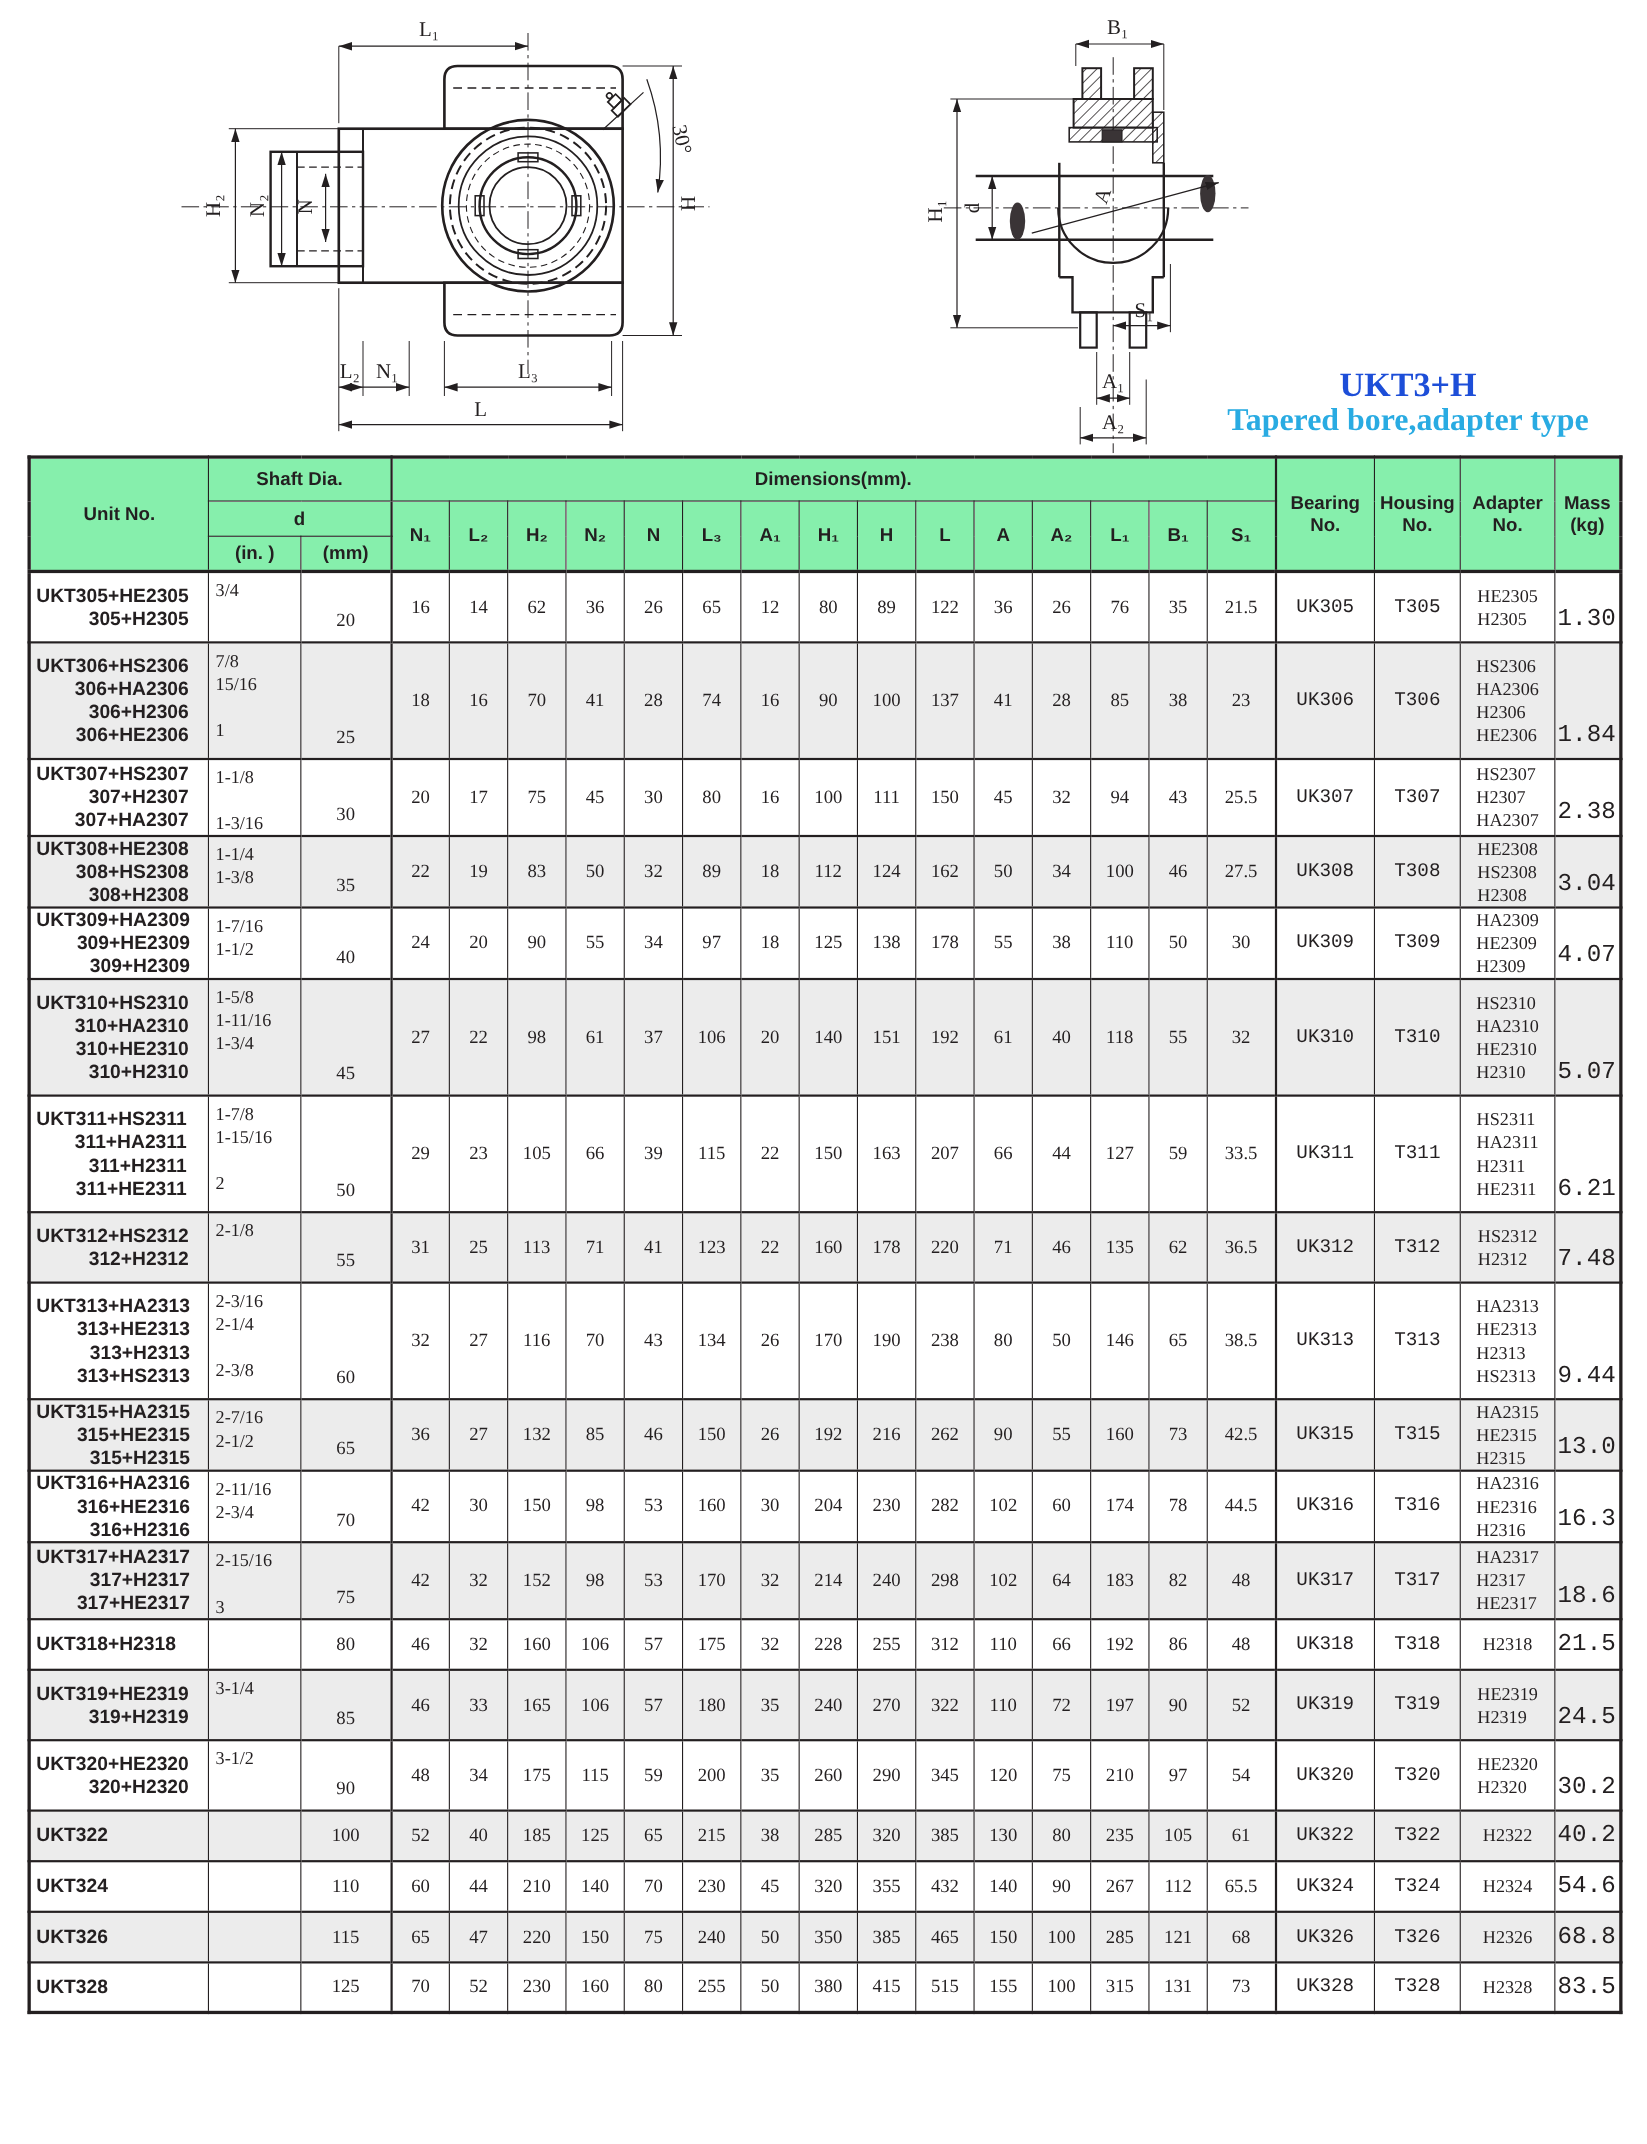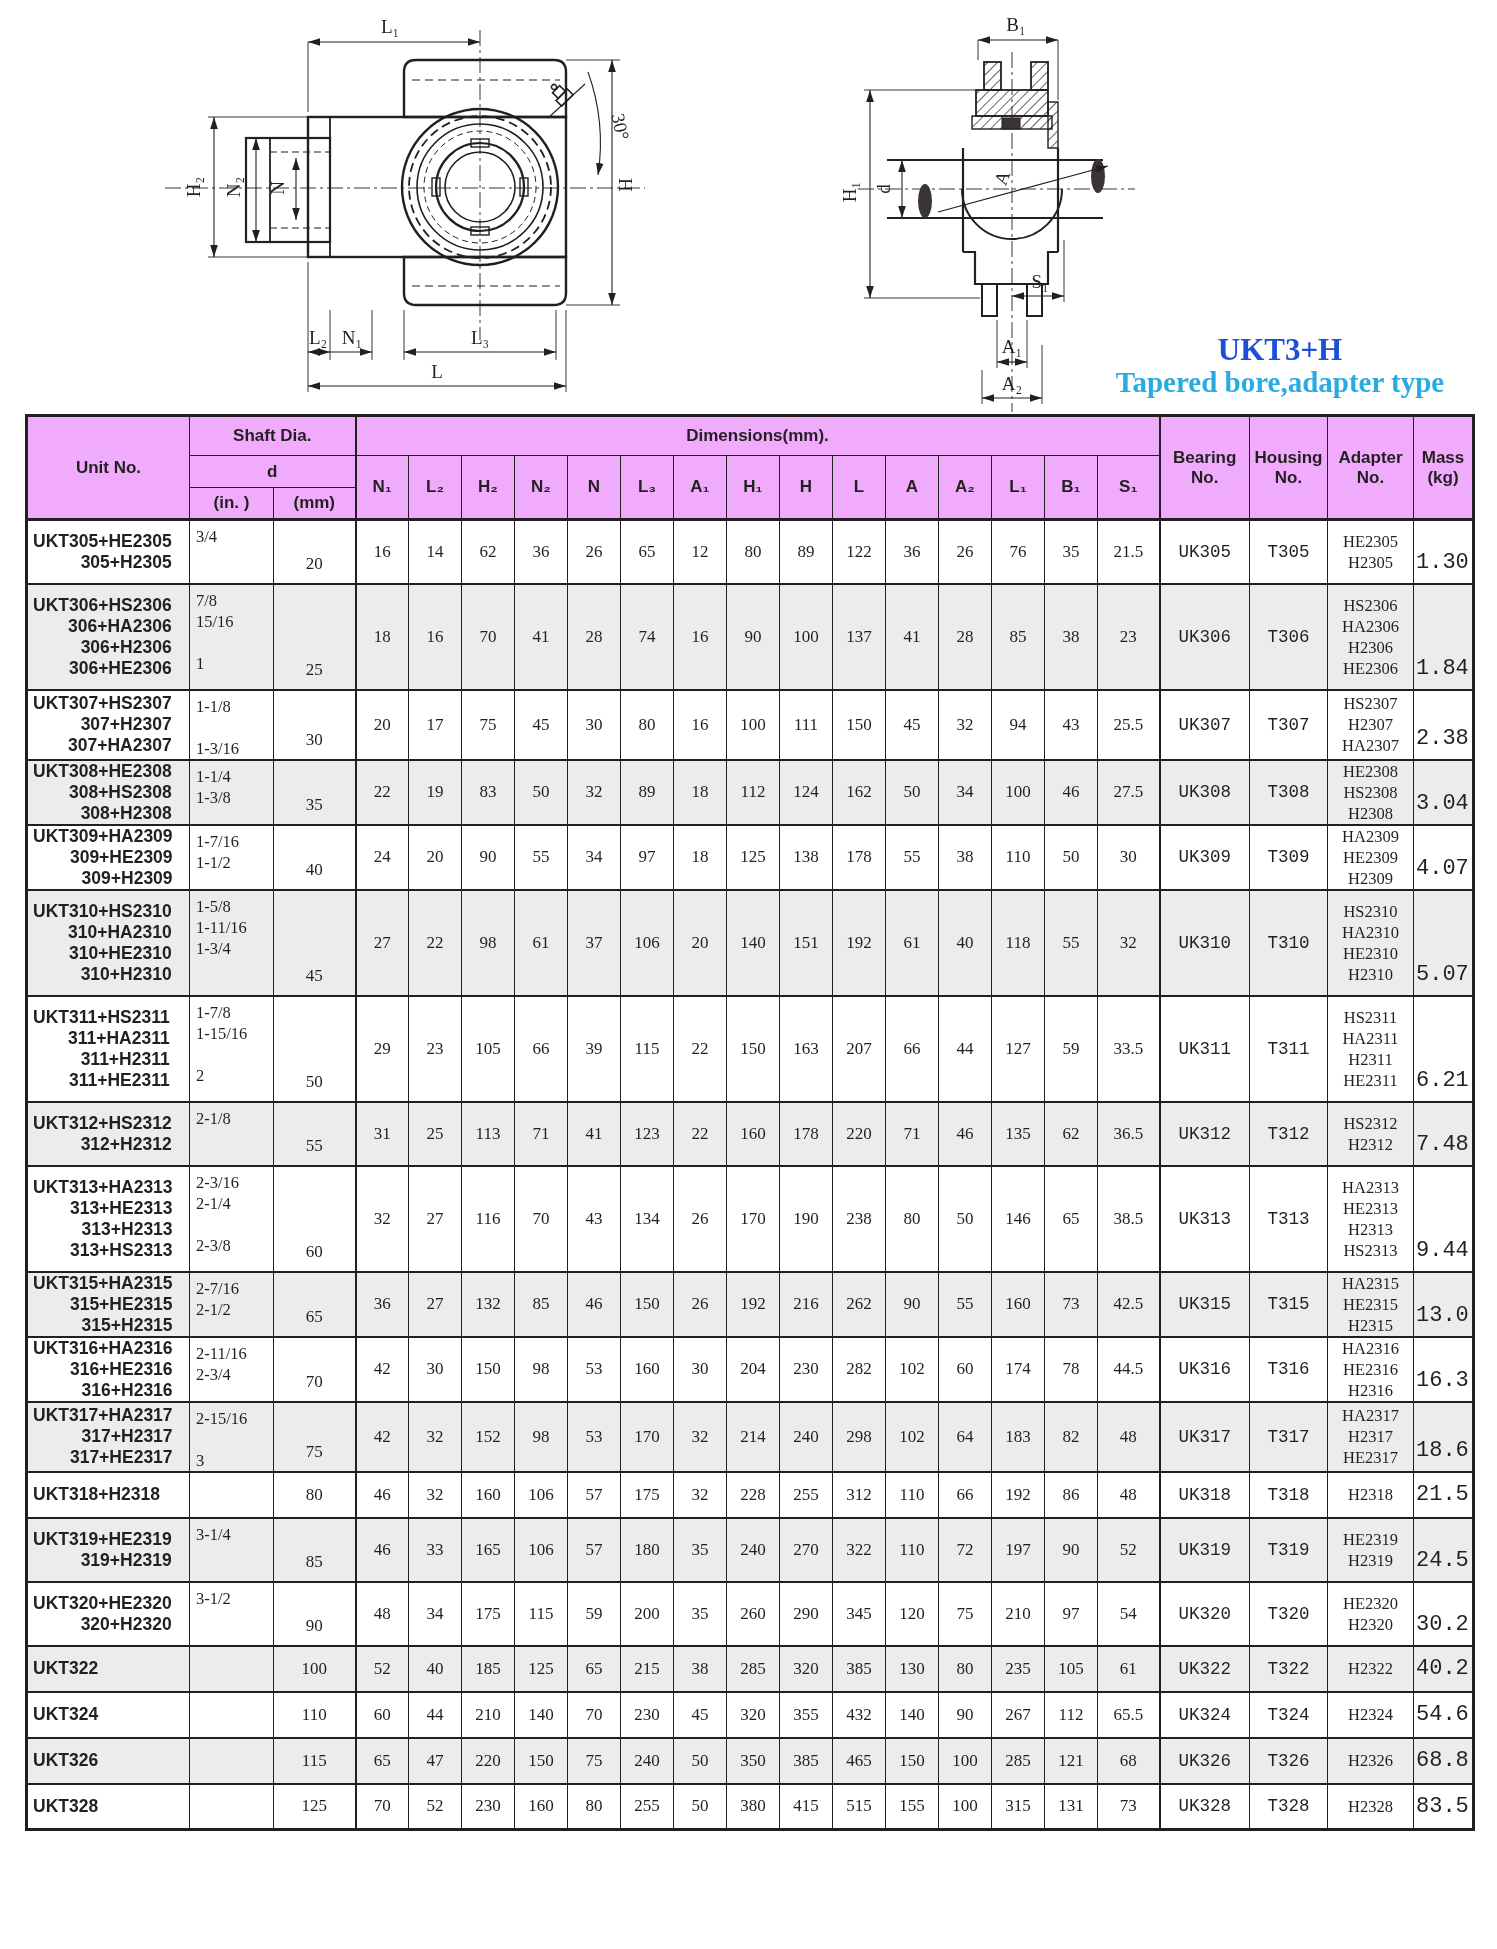--- a/index.html
+++ b/index.html
@@ -10,41 +10,41 @@
   .drawings svg{position:absolute;left:0;top:0;}
   .title-block{position:absolute;left:1080px;top:334px;width:400px;text-align:center;
                font-family:"Liberation Serif",serif;font-weight:bold;line-height:1.05;}
   .title-block .t1{font-size:31px;color:#1d4ed8;}
   .title-block .t2{font-size:29px;color:#29abe2;}
 
   
   table.spec{border-collapse:collapse;table-layout:fixed;margin-left:25px;margin-top:2px;
              border:3px solid #231f20;}
   .spec th,.spec td{border:1.6px solid #231f20;padding:0 2px;overflow:hidden;}
-  .spec thead th{background:#f0abfc;font-weight:bold;font-size:17px;text-align:center;vertical-align:middle;}
+  .spec thead th{background:#86efac;font-weight:bold;font-size:17px;text-align:center;vertical-align:middle;}
   .spec thead tr.h1{height:40px;}
   .spec thead tr.h2{height:32px;}
   .spec thead tr.h3{height:32px;}
   .spec thead th.hb{border-bottom:3px solid #231f20;}
   .spec td{font-size:17px;}
   .bl{border-left:2.8px solid #231f20 !important;}
   .spec tbody td{border-top:2.2px solid #231f20;}
   tr.l1{height:46px;} tr.l2{height:64px;} tr.l3{height:64px;} tr.l4{height:106px;}
   tr.alt td{background:#ececec;}
   td.unit{vertical-align:middle;text-align:left;padding-left:5px;margin-left:13px;}
   td.unit .blk{display:inline-block;text-align:right;font-weight:bold;font-size:17.5px;line-height:21px;}
   td.din{vertical-align:top;text-align:left;padding-left:6px;padding-top:5px;
          font-family:"Liberation Serif",serif;font-size:16.5px;line-height:21px;}
   td.dmm{font-family:"Liberation Serif",serif;text-align:center;font-size:17px;}
   td.dmm.low{vertical-align:bottom;padding-bottom:9px;}
   td.dmm.mid{vertical-align:middle;}
   td.num{font-family:"Liberation Serif",serif;text-align:center;vertical-align:middle;font-size:17px;}
   td.brg,td.hsg{font-family:Liberation Mono, monospace;text-align:center;vertical-align:middle;font-size:17.5px;}
   td.adp{vertical-align:middle;text-align:center;}
-  td.adp .blk{display:inline-block;text-align:center;font-family:"Liberation Serif",serif;
+  td.adp .blk{display:inline-block;text-align:left;font-family:"Liberation Serif",serif;
               font-size:16.5px;line-height:21px;}
   td.mass{font-family:Liberation Mono, monospace;text-align:left;font-size:22px;}
   td.mass.low{vertical-align:bottom;padding-bottom:8px;}
   td.mass.mid{vertical-align:middle;}
 
   svg .ln{stroke:#231f20;fill:none;}
   svg text{fill:#231f20;font-family:"Liberation Serif",serif;font-size:19px;}
 </style>
 </head>
 <body>

